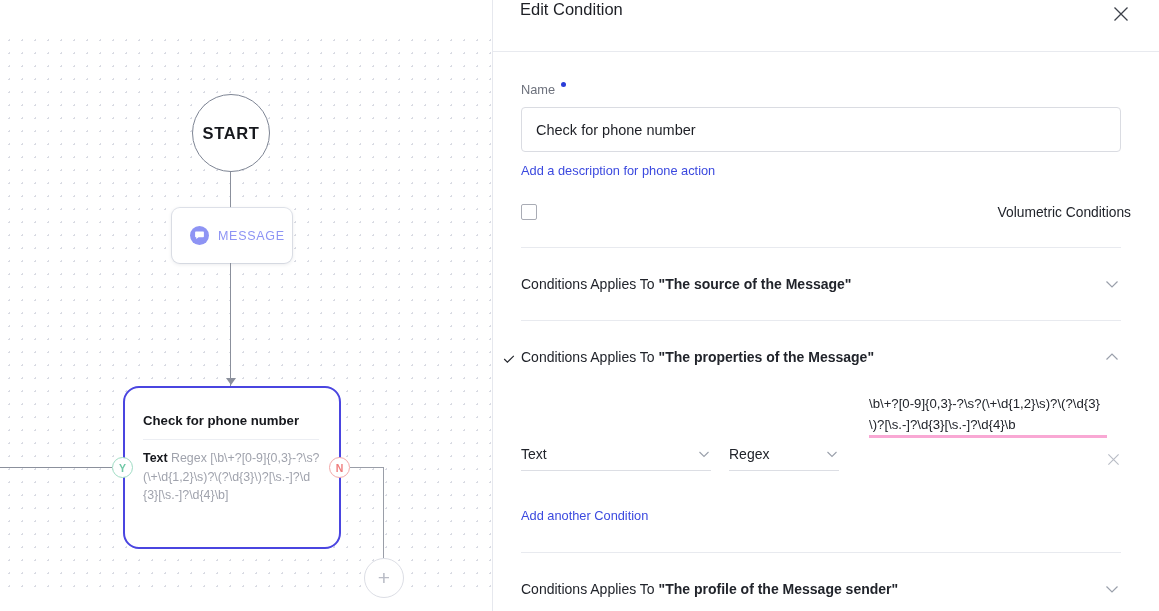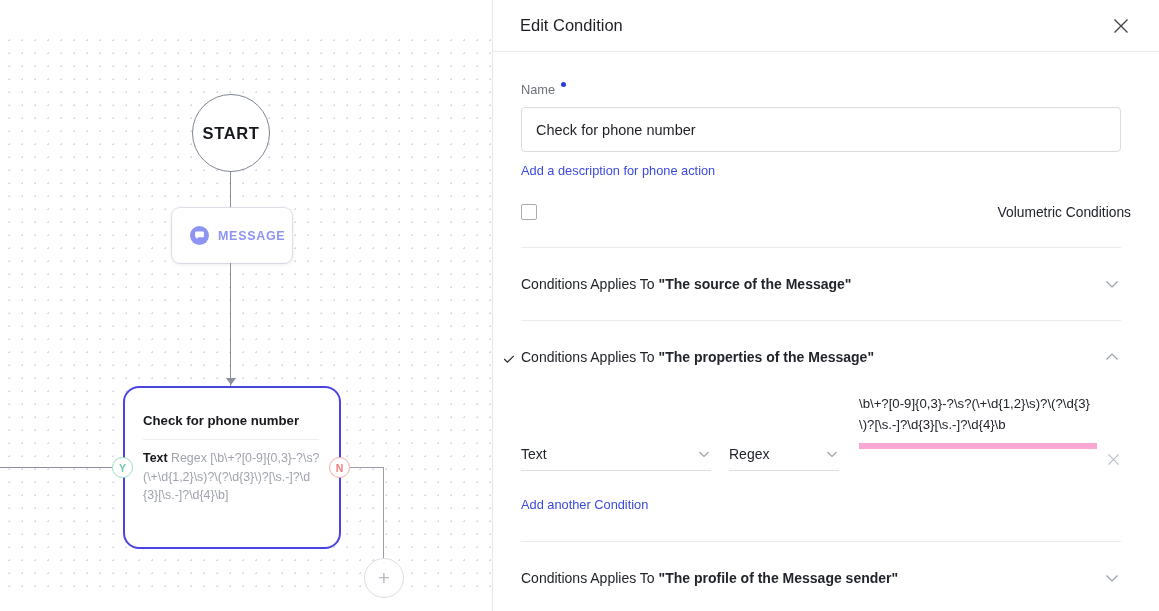--- a/index.html
+++ b/index.html
@@ -79,21 +79,21 @@
     padding-left: 18px;
   }
   .msg-icon {
     width: 19px; height: 19px; border-radius: 50%;
     background: #8e94f4;
     display: flex; align-items: center; justify-content: center;
     flex: 0 0 auto;
   }
   .msg-label {
     font-size: 12.5px; letter-spacing: 0.7px;
-    color: #8e94f4; font-weight: 700;
+    color: #8e94f4; font-weight: 400;
   }
 
   .edge-dot {
     position: absolute;
     left: 225px; top: 421px;
     width: 12px; height: 12px;
     border-radius: 50%;
     background: #ffffff;
     border: 1px solid #8b909c;
   }
@@ -178,21 +178,21 @@
     position: absolute;
     left: 492px; top: 0;
     width: 667px; height: 611px;
     background: #ffffff;
     border-left: 1px solid #e6e8ee;
     overflow: hidden;
   }
   #panel-header {
     height: 52px;
     border-bottom: 1px solid #e8eaef;
-    display: flex; align-items: center;
+    display: flex; align-items: flex-start;
     padding: 0 24px 0 27px;
   }
   #panel-title {
     flex: 1;
     font-size: 16.5px; color: #1d1f25; font-weight: 400;
   }
   .close-x {
     width: 28px; height: 28px;
     display: flex; align-items: center; justify-content: center;
     cursor: pointer;
@@ -284,41 +284,41 @@
   }
   .select-field .sc {
     position: absolute; right: 0; top: 2px;
     width: 14px; height: 14px;
   }
   #select-property { width: 190px; margin-top: 52px; }
   #select-operator { width: 110px; margin-top: 52px; }
 
   .regex-field {
     width: 238px;
-    margin-left: 2px;
-    padding-bottom: 8px;
-    border-bottom: 6px solid #f9a8d4;
+    margin-left: 12px;
+    padding-bottom: 0;
+    border-bottom: 3px solid #f9a8d4;
     font-size: 13.2px;
     line-height: 21px;
     color: #21242b;
     word-break: break-all;
     max-height: 64px;
     overflow: hidden;
   }
   .row-remove {
     position: absolute;
     right: -2px; top: 56px;
     width: 20px; height: 20px;
     display: flex; align-items: center; justify-content: center;
     cursor: pointer;
   }
 
   .add-link {
     display: inline-block;
-    margin-top: 20px;
+    margin-top: 31px;
     font-size: 12.8px;
     color: #3b49df;
     cursor: pointer;
   }
 </style>
 </head>
 <body>
 
 <div id="app">
 

